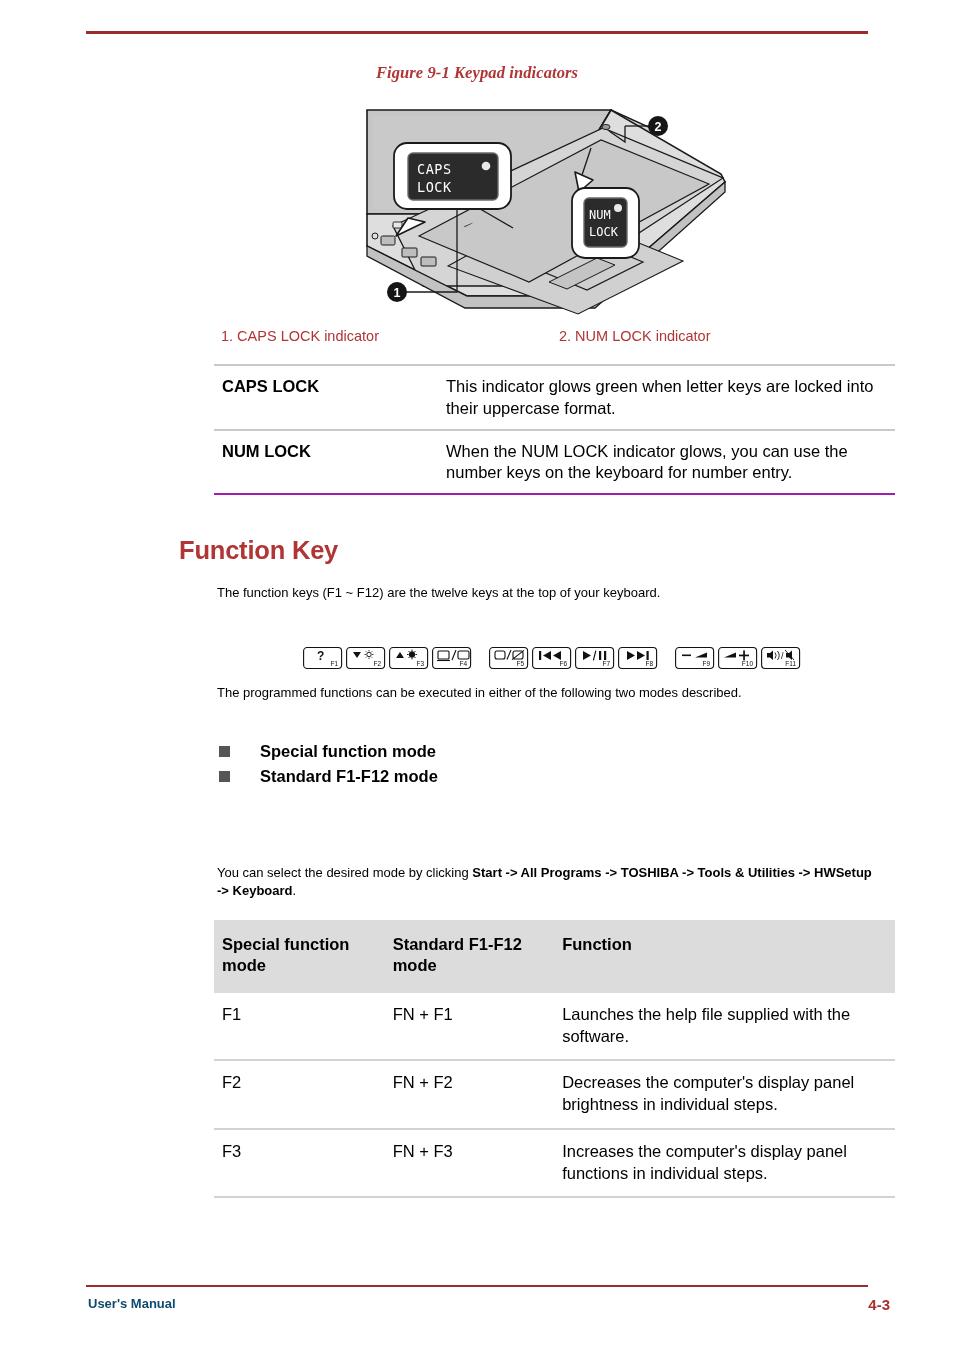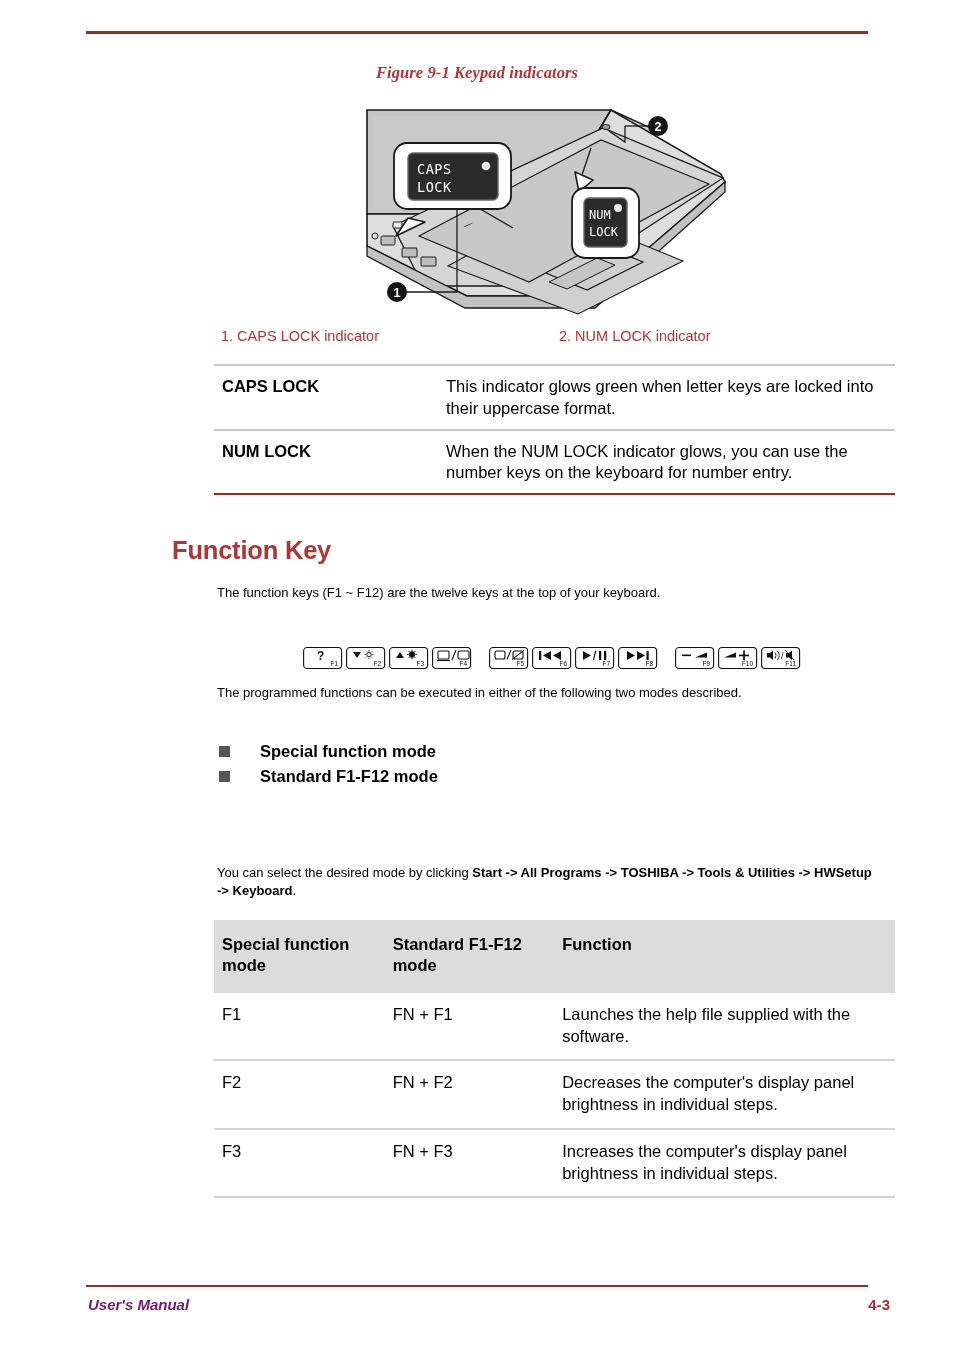--- a/index.html
+++ b/index.html
@@ -89,36 +89,36 @@
     width: 681px;
   }
   .ind-table td {
     padding: 10px 0 9px 0;
     vertical-align: top;
     font-size: 16.5px;
     line-height: 1.32;
     border-top: 2px solid #c9c9c9;
   }
   .ind-table tr:last-child td {
-    border-bottom: 2px solid #b91c1c;
+    border-bottom: 2px solid #a21caf;
   }
   .ind-table td.k {
     width: 226px;
     font-weight: 700;
     padding-left: 8px;
   }
   .ind-table td.v {
     width: 447px;
     padding-right: 6px;
   }
 
   
   .section-heading {
     position: absolute;
-    left: 172px;
+    left: 179px;
     top: 536px;
     font-size: 25.5px;
     font-weight: 700;
     color: #b03535;
     letter-spacing: -0.2px;
   }
 
   
   .para {
     position: absolute;
@@ -214,24 +214,23 @@
     left: 86px;
     top: 1285px;
     width: 782px;
     height: 2px;
     background: #9c2c2c;
   }
   .footer-left {
     position: absolute;
     left: 88px;
     top: 1296px;
-    font-size: 15px;
+    font-size: 13px;
     font-weight: 700;
-    color: #701a75;
-    font-style: italic;
+    color: #0c4a6e;
   }
   .footer-right {
     position: absolute;
     left: 0;
     top: 1296px;
     width: 868px;
     text-align: right;
     font-size: 15px;
     font-weight: 700;
     color: #a82f2f;
@@ -581,21 +580,21 @@
           <td>Launches the help file supplied with the software.</td>
         </tr>
         <tr>
           <td>F2</td>
           <td>FN + F2</td>
           <td>Decreases the computer's display panel brightness in individual steps.</td>
         </tr>
         <tr>
           <td>F3</td>
           <td>FN + F3</td>
-          <td>Increases the computer's display panel brightness in individual steps.</td>
+          <td>Increases the computer's display panel functions in individual steps.</td>
         </tr>
       </tbody>
     </table>
   </div>
 
   <div class="footer-rule"></div>
   <div class="footer-left">User's Manual</div>
   <div class="footer-right">4-3</div>
 
 </div>

